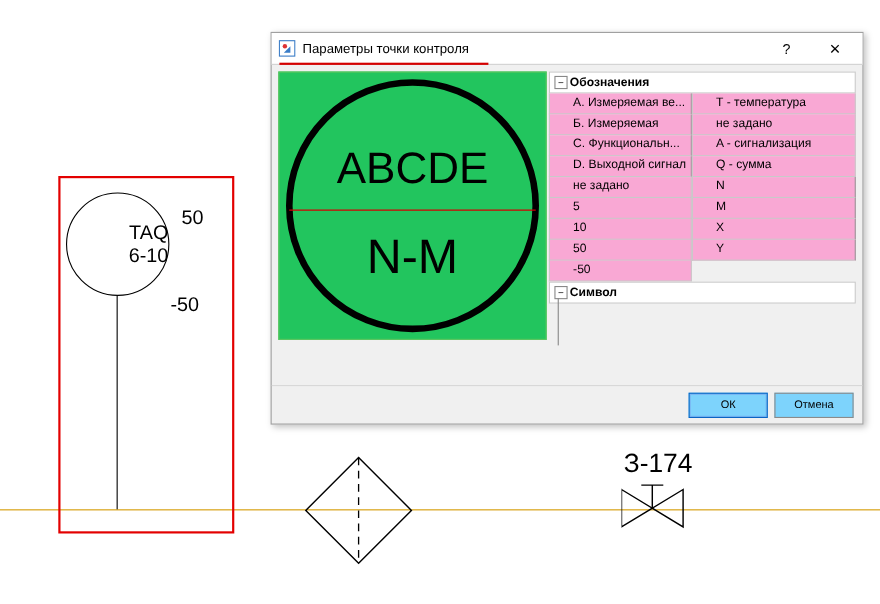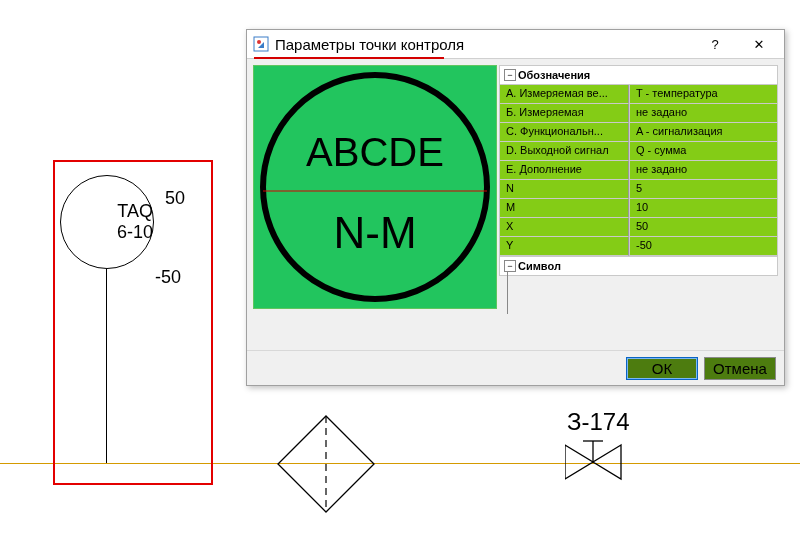--- a/index.html
+++ b/index.html
@@ -13,37 +13,37 @@
   .lim.hi{left:165px;top:188px}
   .lim.lo{left:155px;top:267px}
   .filter{position:absolute;left:276px;top:414px;width:100px;height:100px}
   .filter svg{overflow:visible}
   .valve{position:absolute;left:565px;top:435px;width:60px;height:55px}
   .valve-label{position:absolute;left:567px;top:408px;font-family:"Segoe UI",Arial;font-size:24px}
   
   .dlg{position:absolute;left:246px;top:29px;width:537px;height:355px;background:#f0f0f0;border:1px solid #a0a0a0;box-shadow:2px 2px 6px rgba(0,0,0,.25);display:flex;flex-direction:column}
   .titlebar{height:28px;background:#fff;display:flex;align-items:center;padding:0 6px;gap:6px;border-bottom:1px solid #d0d0d0}
   .titlebar .ico{width:16px;height:16px}
-  .titlebar .ttl{flex:0 0 auto;font-size:15px}
+  .titlebar .ttl{flex:0 0 auto;font-size:12px}
   .titlebar .spacer{flex:1}
   .tb-btn{width:38px;height:22px;display:flex;align-items:center;justify-content:center;font-size:13px;font-family:Arial}
   .underline{position:absolute;left:254px;top:57px;width:190px;border-top:2px solid #d40000}
   .dlg-body{flex:1;display:flex;padding:6px;gap:2px;min-height:0}
   .preview{width:242px;height:242px;border:1px solid #5fc65f;background:#22c55e;position:relative;flex:0 0 auto}
   .preview svg{position:absolute;inset:0}
   .prop-col{flex:1;display:flex;flex-direction:column;min-width:0}
   .prop-head{display:flex;align-items:center;gap:2px;background:#fff;border:1px solid #c9c9c9;padding:1px 4px;font-size:11px;height:16px}
   .prop-head .tw{width:10px;height:10px;border:1px solid #888;display:inline-flex;align-items:center;justify-content:center;font-size:9px;line-height:1;background:#fff;cursor:pointer}
   .prop-head .lbl{font-weight:bold}
   .grid{display:grid;grid-template-columns:130px 1fr;font-size:11px}
-  .grid .k,.grid .v{background:#84cc16;border:1px solid #c9c9c9;border-top:none;padding:2px 6px;height:14px;overflow:hidden;white-space:nowrap}
+  .grid .k,.grid .v{background:#f9a8d4;border:1px solid #c9c9c9;border-top:none;padding:2px 21px;height:14px;overflow:hidden;white-space:nowrap}
   .grid .k{border-right:1px solid #999}
   .sec-sym{margin-top:0}
   .btnbar{height:34px;display:flex;justify-content:flex-end;align-items:center;gap:6px;padding:0 8px;border-top:1px solid #d8d8d8}
-  .btn{min-width:70px;height:21px;border:1px solid #8a8a8a;background:#4d7c0f;font-size:15px;display:inline-flex;align-items:center;justify-content:center;cursor:pointer}
+  .btn{min-width:70px;height:21px;border:1px solid #8a8a8a;background:#7dd3fc;font-size:10px;display:inline-flex;align-items:center;justify-content:center;cursor:pointer}
   .btn.primary{border:1px solid #0a64c4;box-shadow:inset 0 0 0 1px #7ab7f3}
   .vline{position:absolute;left:507px;top:271px;height:43px;width:0;border-left:1px solid #888}
 </style>
 </head>
 <body>
 
 <div class="canvas">
   <div class="pipeline"></div>
   <div class="red-box"></div>
 
@@ -111,21 +111,20 @@
       </div>
       <div class="grid" id="grid-props">
           <div class="k">A. Измеряемая ве...</div>
           <div class="v">T - температура</div>
           <div class="k">Б. Измеряемая</div>
           <div class="v">не задано</div>
           <div class="k">C. Функциональн...</div>
           <div class="v">A - сигнализация</div>
           <div class="k">D. Выходной сигнал</div>
           <div class="v">Q - сумма</div>
-          <div class="k">E. Дополнение</div>
           <div class="v">не задано</div>
           <div class="k">N</div>
           <div class="v">5</div>
           <div class="k">M</div>
           <div class="v">10</div>
           <div class="k">X</div>
           <div class="v">50</div>
           <div class="k">Y</div>
           <div class="v">-50</div>
         </div>

